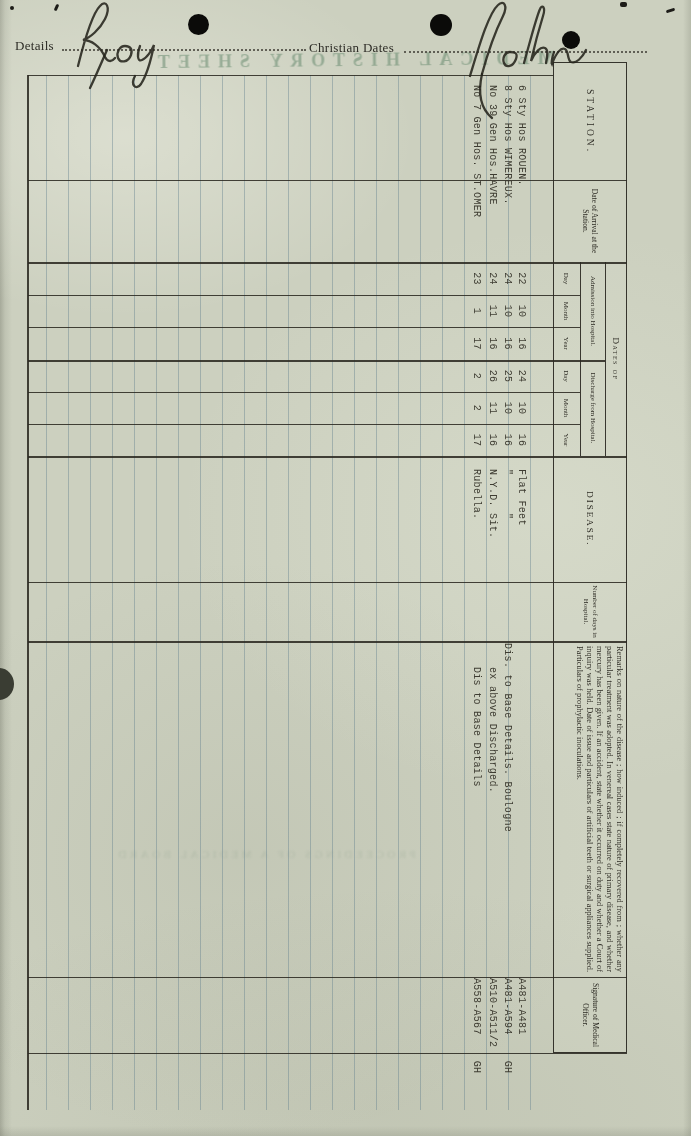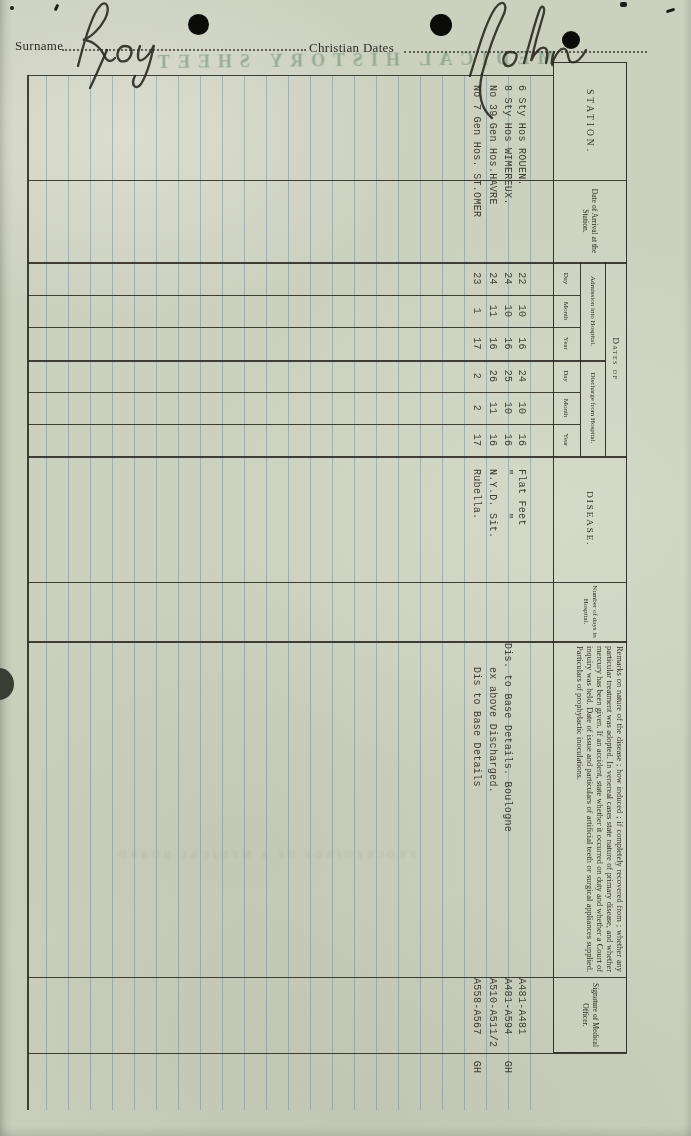--- a/index.html
+++ b/index.html
@@ -71,21 +71,21 @@
   .c-sig .ini{margin-left:26px;}
 </style>
 </head>
 <body>
 
 <div class="page">
 
   <div class="ghost" style="left:150px;top:50px;font-size:18px;letter-spacing:8px;">MEDICAL HISTORY SHEET</div>
   <div class="ghost2" style="left:115px;top:848px;font-size:11px;letter-spacing:3.5px;">PROCEEDINGS OF A MEDICAL BOARD</div>
 
-  <span class="field-label" style="left:15px;top:38px;">Surname</span>
+  <span class="field-label" style="left:15px;top:38px;">Details</span>
   <div class="dotline" style="left:62px;top:49px;width:244px;"></div>
   <span class="field-label" style="left:309px;top:40px;">Christian Dates</span>
   <div class="dotline" style="left:404px;top:51px;width:243px;"></div>
 
   <svg class="hand" style="left:70px;top:0px;" width="110" height="92" viewBox="0 0 110 92">
     <path d="M8,66 C13,46 22,14 30,6 C36,-1 41,7 35,19 C30,29 20,38 13,40 C21,40 30,46 35,57 C37,61 41,63 45,58"></path>
     <path d="M37,50 C30,66 24,80 20,88"></path>
     <path d="M55,46 C50,46 46,52 48,58 C50,63 58,63 61,55 C63,49 60,46 55,46"></path>
     <path d="M70,46 C67,54 67,62 72,60 C77,58 82,50 84,45 C82,55 78,73 71,84 C66,91 60,85 65,76"></path>
   </svg>

